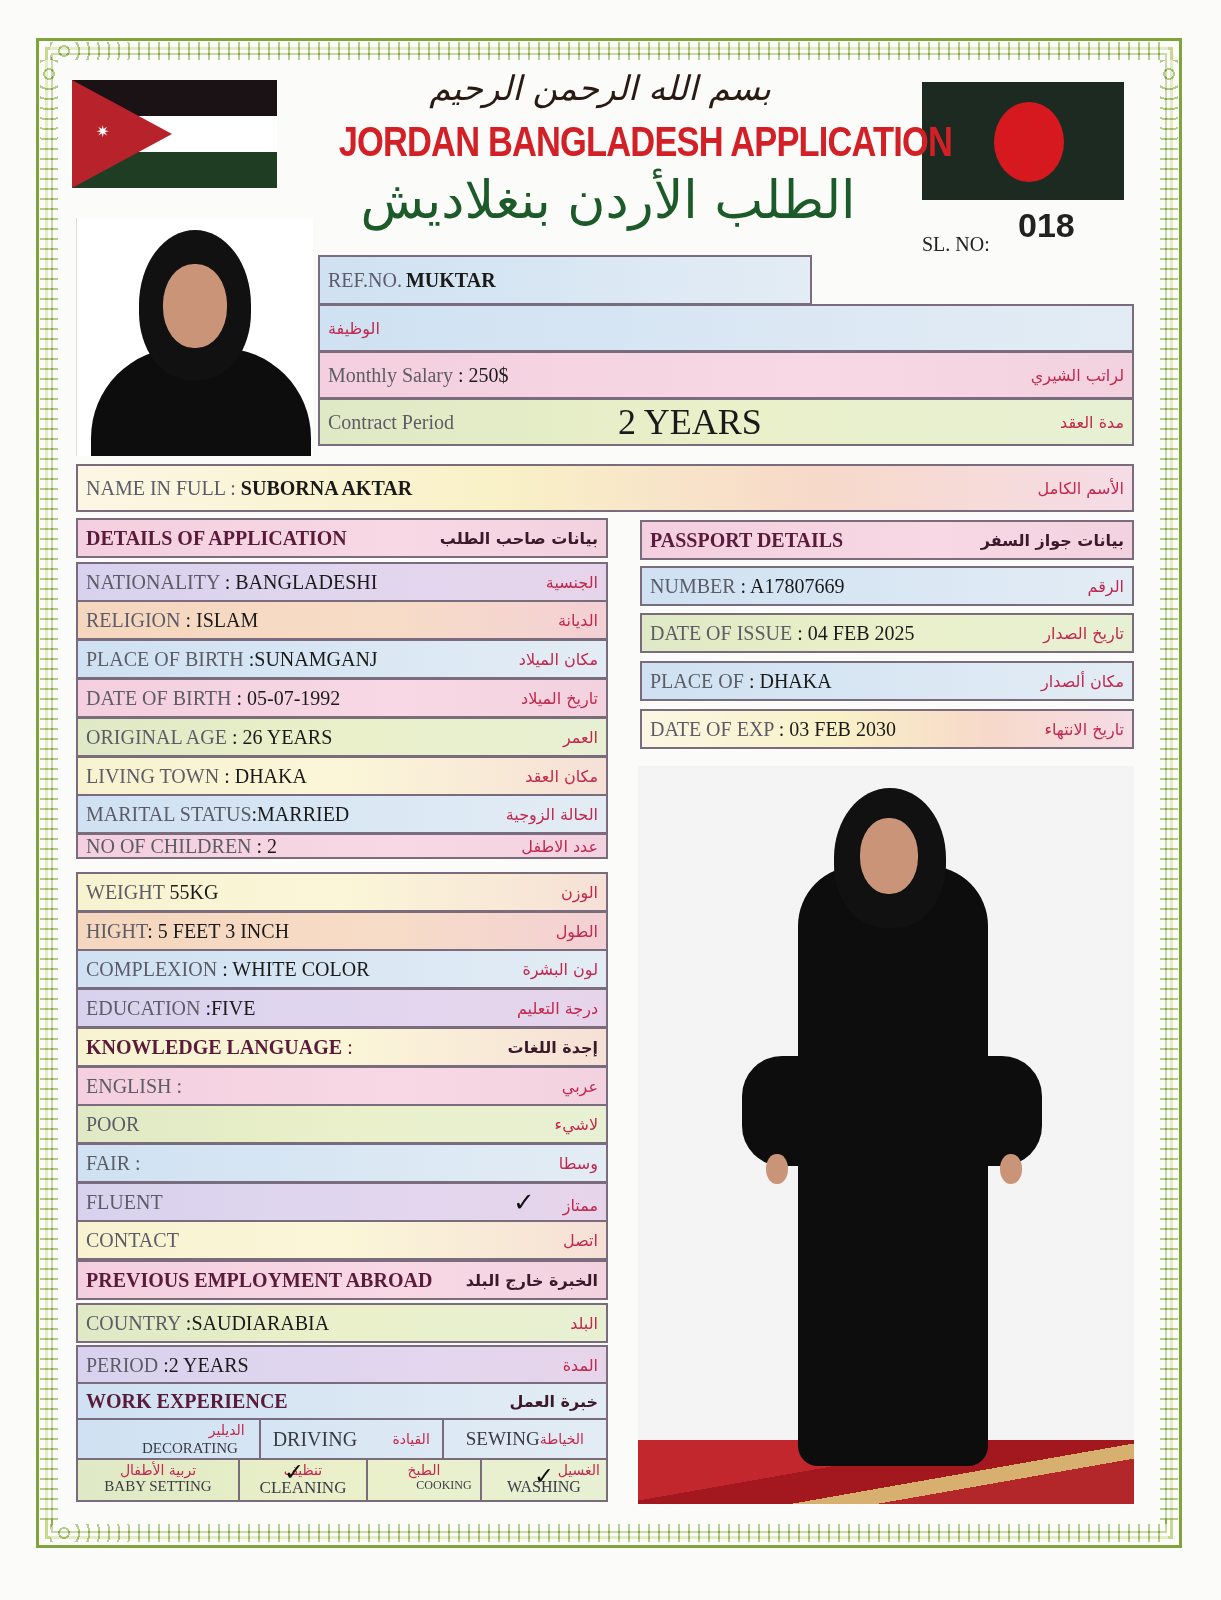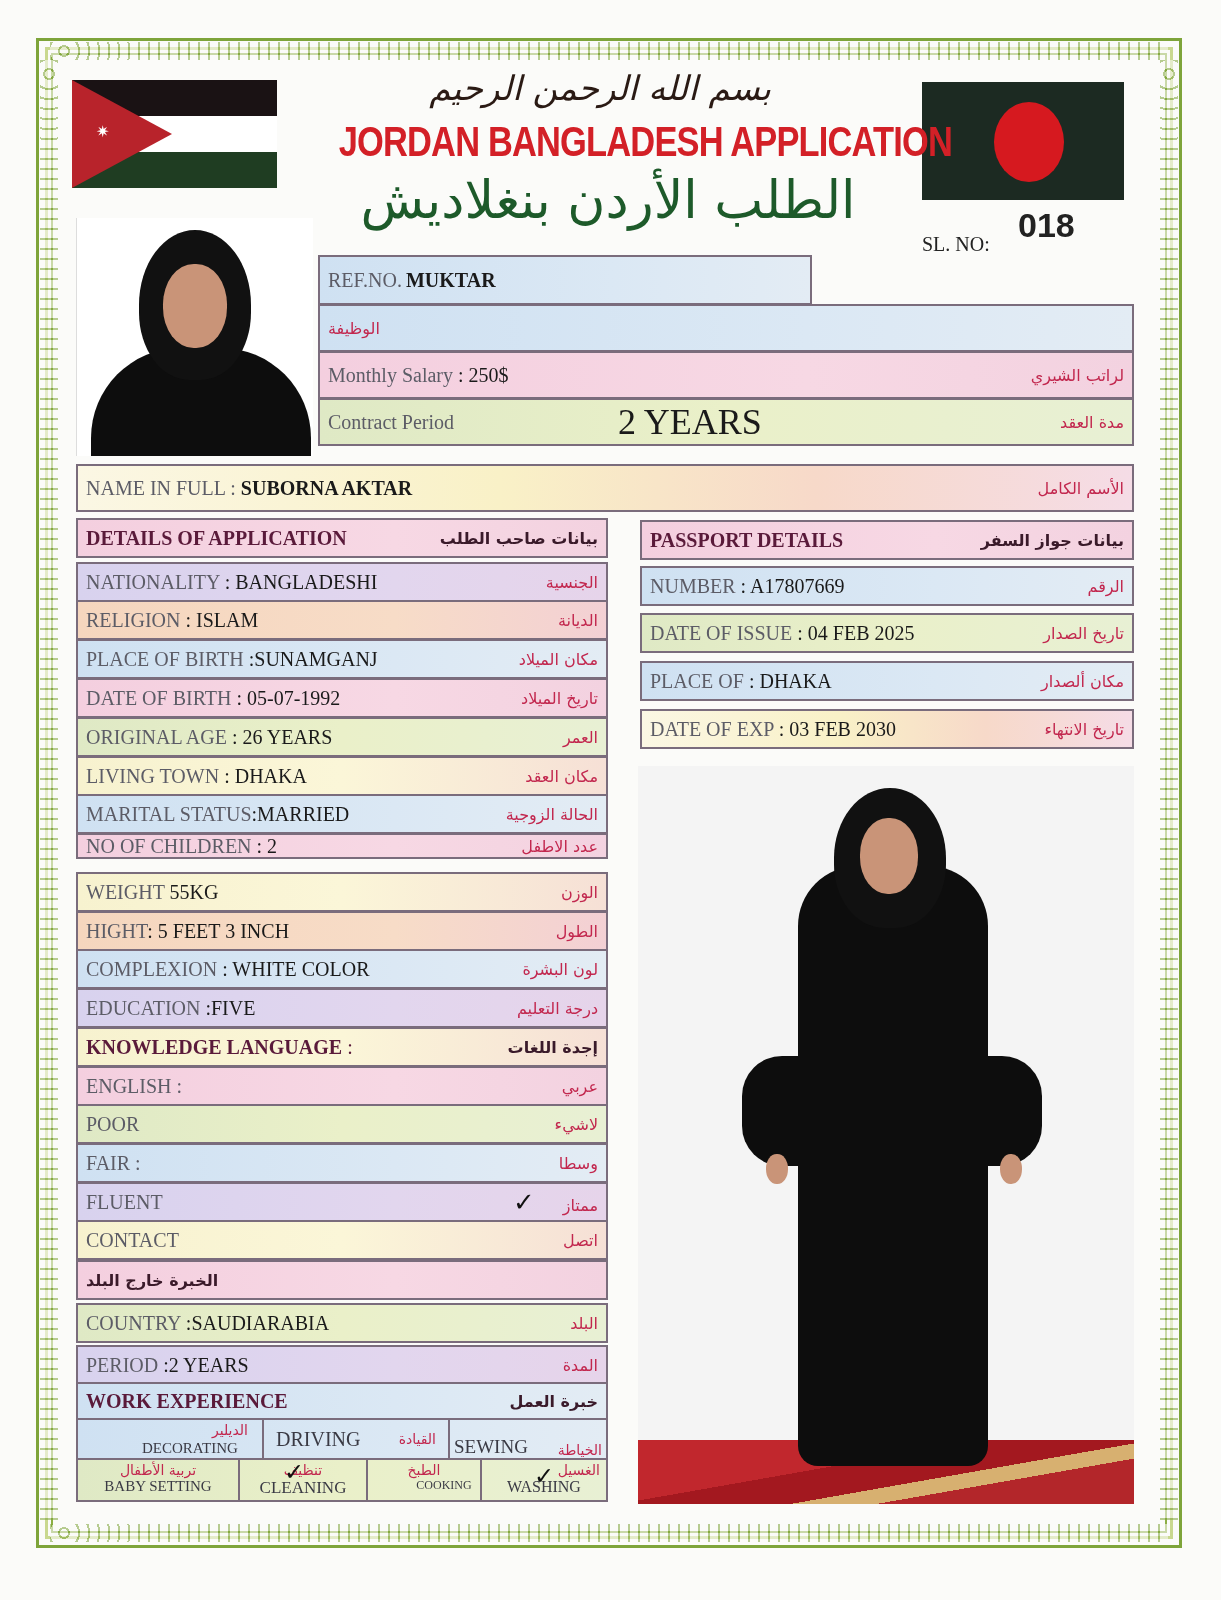--- a/index.html
+++ b/index.html
@@ -182,20 +182,21 @@
 <div class="row bg-purple" style="left:76px;top:1182px;width:532px;height:40px;">
   <span class="lab">FLUENT</span>
   <span><span class="check" style="margin-right:28px;">✓</span><span class="ar">ممتاز</span></span>
 </div>
 <div class="row bg-yellow" style="left:76px;top:1220px;width:532px;height:40px;">
   <span class="lab">CONTACT</span>
     <span class="ar">اتصل</span>
 </div>
 
 <div class="row head bg-pink" style="left:76px;top:1260px;width:532px;height:40px;">
+  <span class="lab">PREVIOUS EMPLOYMENT ABROAD</span>
     <span class="ar">الخبرة خارج البلد</span>
 </div>
 <div class="row bg-green" style="left:76px;top:1303px;width:532px;height:40px;">
   <span><span class="lab">COUNTRY</span> <span class="val">:SAUDIARABIA</span></span>
     <span class="ar">البلد</span>
 </div>
 <div class="row bg-purple" style="left:76px;top:1345px;width:532px;height:40px;">
   <span><span class="lab">PERIOD</span> <span class="val">:2 YEARS</span></span>
     <span class="ar">المدة</span>
 </div>
@@ -206,21 +207,21 @@
 </div>
 <div class="wx-grid bg-blue" style="left:76px;top:1418px;width:532px;height:42px;">
   <div class="wx-cell" style="width:186px;">
     <span class="ar" style="position:absolute;right:14px;top:2px;">الديلير</span>
     <span style="position:absolute;left:64px;top:20px;font-size:15px;">DECORATING</span>
   </div>
   <div class="wx-cell" style="width:186px;display:flex;align-items:center;justify-content:space-between;padding:0 12px;">
     <span style="font-size:20px;">DRIVING</span>
       <span class="ar">القيادة</span>
   </div>
-  <div class="wx-cell" style="flex:1;display:flex;align-items:flex-end;justify-content:space-between;padding:0 4px;">
+  <div class="wx-cell" style="flex:1;display:flex;align-items:center;justify-content:space-between;padding:0 22px;">
     <span style="font-size:19px;">SEWING</span>
       <span class="ar">الخياطة</span>
   </div>
 </div>
 <div class="wx-grid bg-green" style="left:76px;top:1458px;width:532px;height:44px;">
   <div class="wx-cell" style="width:162px;text-align:center;">
     <div class="ar" style="margin-top:2px;">تربية الأطفال</div>
     <div style="font-size:15px;">BABY SETTING</div>
   </div>
   <div class="wx-cell" style="width:128px;text-align:center;">

